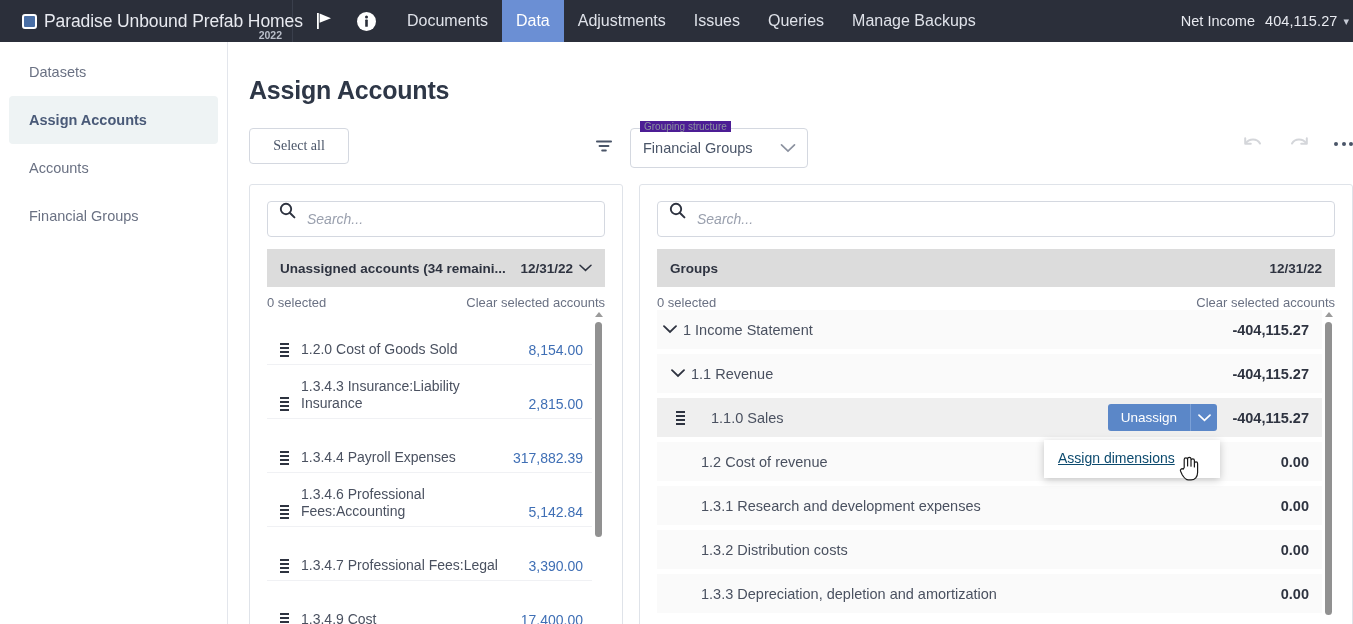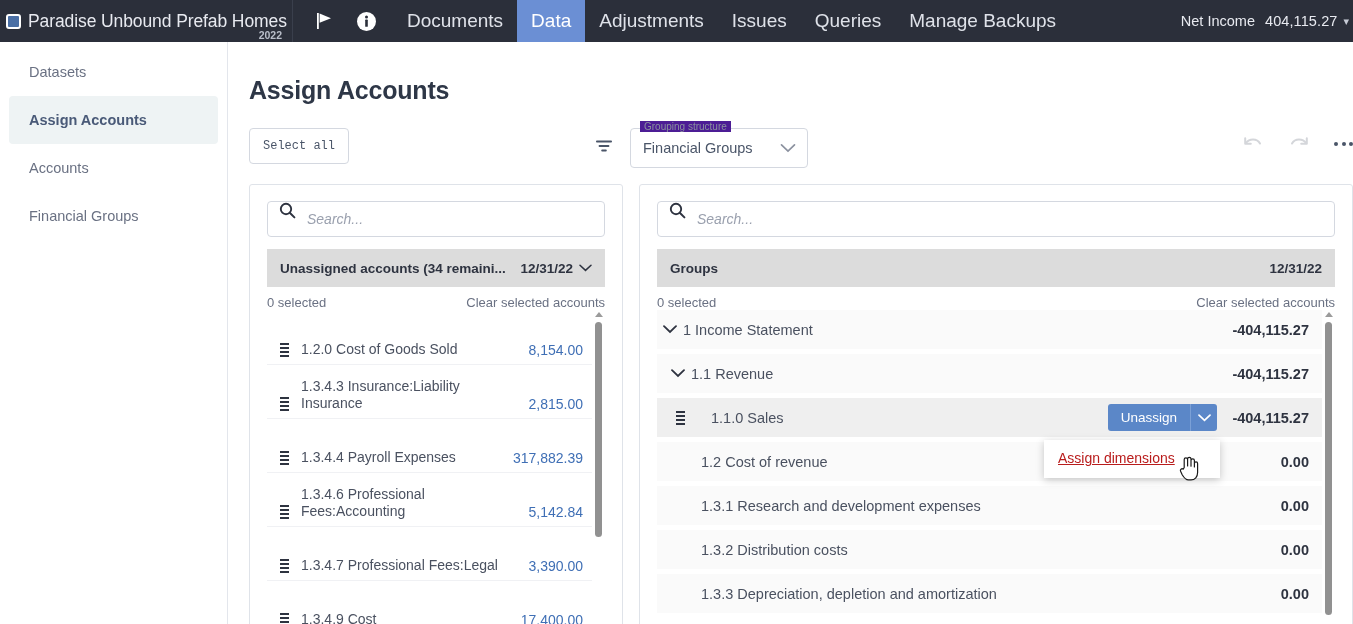--- a/index.html
+++ b/index.html
@@ -15,21 +15,21 @@
   
   .topbar {
     position: absolute; top: 0; left: 0;
     width: 1353px; height: 42px;
     background: #2b2f3a;
     display: flex; align-items: stretch;
   }
   .brand {
     width: 293px; height: 42px;
     display: flex; align-items: center;
-    padding-left: 6px;
+    padding-left: 22px;
     position: relative;
     border-right: 1px solid #3a3f4c;
   }
   .brand-logo {
     width: 15px; height: 15px;
     border: 2px solid #ffffff;
     border-radius: 3px;
     background: #4a6fa5;
     margin-right: 7px;
     flex: 0 0 auto;
@@ -51,21 +51,21 @@
     display: flex; align-items: center;
     gap: 22px;
     padding: 0 16px 0 22px;
   }
   .icon-btn { display: flex; align-items: center; cursor: pointer; }
   .nav-tabs { display: flex; align-items: stretch; }
   .nav-tab {
     display: flex; align-items: center;
     padding: 0 14px;
     color: #dfe2e9;
-    font-size: 19px;
+    font-size: 16px;
     cursor: pointer;
     white-space: nowrap;
   }
   .nav-tab.active { background: #6b8fd4; color: #ffffff; justify-content: center; }
   .topbar-right {
     margin-left: auto;
     display: flex; align-items: center;
     padding-right: 4px;
     gap: 10px;
     color: #e8eaf0;
@@ -122,22 +122,22 @@
     top: 86px; left: 20px;
     width: 1104px; height: 48px;
   }
   .btn-select-all {
     position: absolute; left: 0; top: 0;
     width: 100px; height: 36px;
     border: 1px solid #d4d8e0;
     border-radius: 4px;
     background: #ffffff;
     color: #4a5568;
-    font-size: 12px;
-    font-family: Liberation Mono, monospace;
+    font-size: 14px;
+    font-family: Liberation Serif, serif;
     cursor: pointer;
   }
   .filter-icon {
     position: absolute; left: 345px; top: 9px;
     cursor: pointer;
   }
   .select-wrap {
     position: absolute; left: 381px; top: 0;
     width: 178px; height: 40px;
     border: 1px solid #d4d8e0;
@@ -328,21 +328,21 @@
     left: 1044px; top: 440px;
     width: 176px;
     background: #ffffff;
     box-shadow: 0 2px 8px rgba(0,0,0,0.22);
     padding: 8px 0 10px 0;
     z-index: 40;
   }
   .dropdown-item {
     padding: 2px 14px;
     font-size: 14px;
-    color: #b91c1c;
+    color: #0c4a6e;
     text-decoration: underline;
     cursor: pointer;
     white-space: nowrap;
   }
   .cursor-hand {
     position: absolute;
     left: 1178px; top: 455px;
     z-index: 60;
     pointer-events: none;
   }

